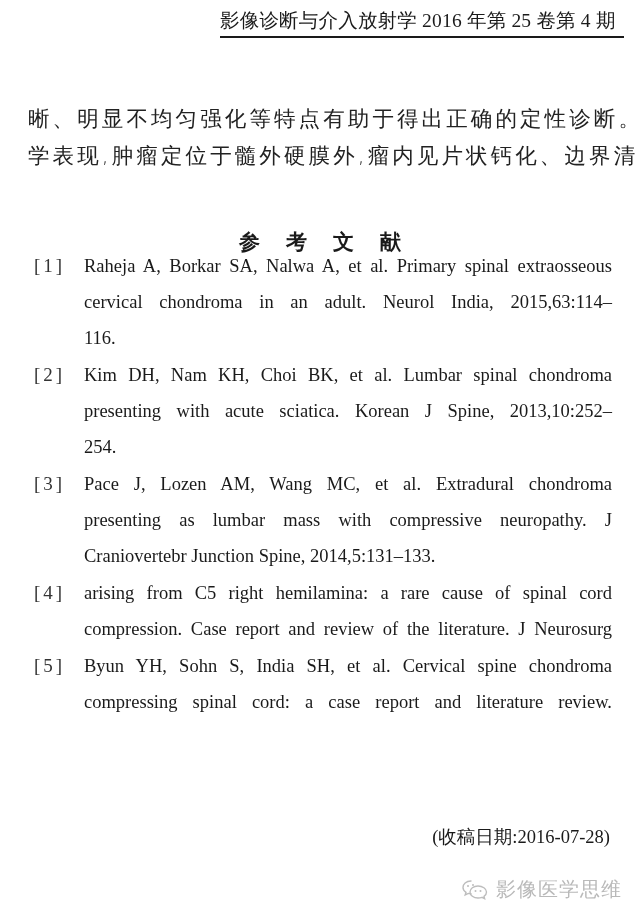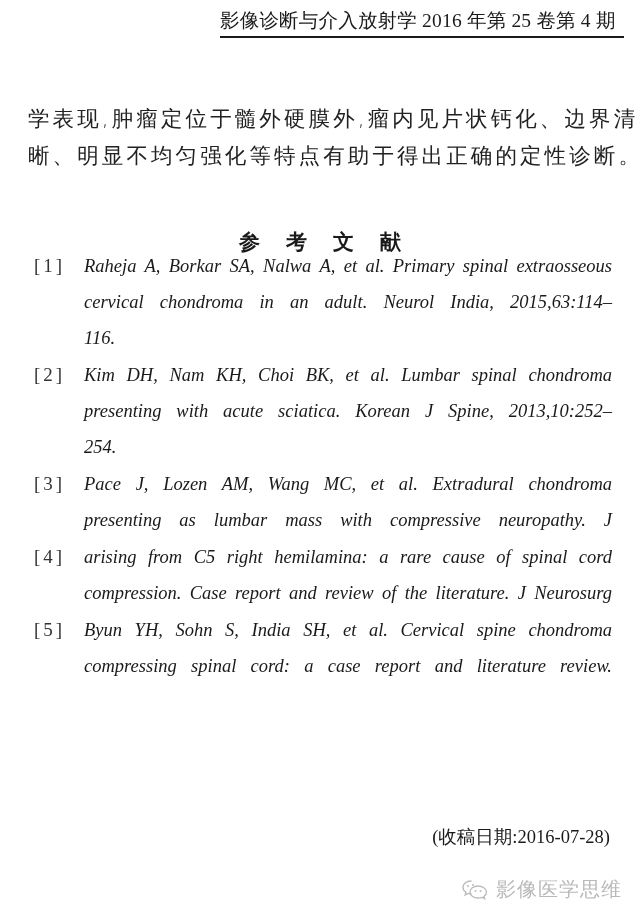--- a/index.html
+++ b/index.html
@@ -25,40 +25,40 @@
     margin-top: 35px;
   }
   .refs { position: absolute; left: 0; top: 248px; width: 640px; }
   .ref { position: relative; margin-bottom: 1px; }
   .ref-num {
     position: absolute; left: 34px; top: 0; font-size: 19px; line-height: 36px;
     letter-spacing: 3px; color: #333;
   }
   .ref-text { margin-left: 84px; width: 528px; }
   .ref-line {
-    font-size: 18.5px; line-height: 36px; white-space: nowrap; height: 36px; font-style: italic;
+    font-size: 18.5px; line-height: 36px; white-space: nowrap; height: 36px;
   }
   .ref-line.justify { text-align: justify; text-align-last: justify; white-space: normal; }
   .received {
     position: absolute; right: 30px; top: 822px; font-size: 18.5px; line-height: 30px; white-space: nowrap;
   }
   .watermark {
     position: absolute; left: 462px; top: 874px; height: 30px; display: flex; align-items: center;
     color: #b9b9b9; font-size: 20px; font-family: "DejaVu Sans", "Liberation Sans", sans-serif; letter-spacing: 1px;
   }
   .watermark svg { margin-right: 8px; }
 </style>
 </head>
 <body>
 
 <div class="header">影像诊断与介入放射学 2016 年第 25 卷第 4 期</div>
 
 <div class="body-text">
+  <div>晰、明显不均匀强化等特点有助于得出正确的定性诊断。</div>
   <div>学表现,肿瘤定位于髓外硬膜外,瘤内见片状钙化、边界清</div>
-  <div>晰、明显不均匀强化等特点有助于得出正确的定性诊断。</div>
 </div>
 
 <div class="section-title">参考文献</div>
 
 <div class="refs">
   <div class="ref">
     <span class="ref-num">[1]</span>
     <div class="ref-text">
       <div class="ref-line justify">Raheja A, Borkar SA, Nalwa A, et al. Primary spinal extraosseous</div>
       <div class="ref-line justify">cervical chondroma in an adult. Neurol India, 2015,63:114–</div>
@@ -71,20 +71,21 @@
       <div class="ref-line justify">Kim DH, Nam KH, Choi BK, et al. Lumbar spinal chondroma</div>
       <div class="ref-line justify">presenting with acute sciatica. Korean J Spine, 2013,10:252–</div>
       <div class="ref-line">254.</div>
     </div>
   </div>
   <div class="ref">
     <span class="ref-num">[3]</span>
     <div class="ref-text">
       <div class="ref-line justify">Pace J, Lozen AM, Wang MC, et al. Extradural chondroma</div>
       <div class="ref-line justify">presenting as lumbar mass with compressive neuropathy. J</div>
+      <div class="ref-line">Craniovertebr Junction Spine, 2014,5:131–133.</div>
     </div>
   </div>
   <div class="ref">
     <span class="ref-num">[4]</span>
     <div class="ref-text">
       <div class="ref-line justify">arising from C5 right hemilamina: a rare cause of spinal cord</div>
       <div class="ref-line justify">compression. Case report and review of the literature. J Neurosurg</div>
     </div>
   </div>
   <div class="ref">

